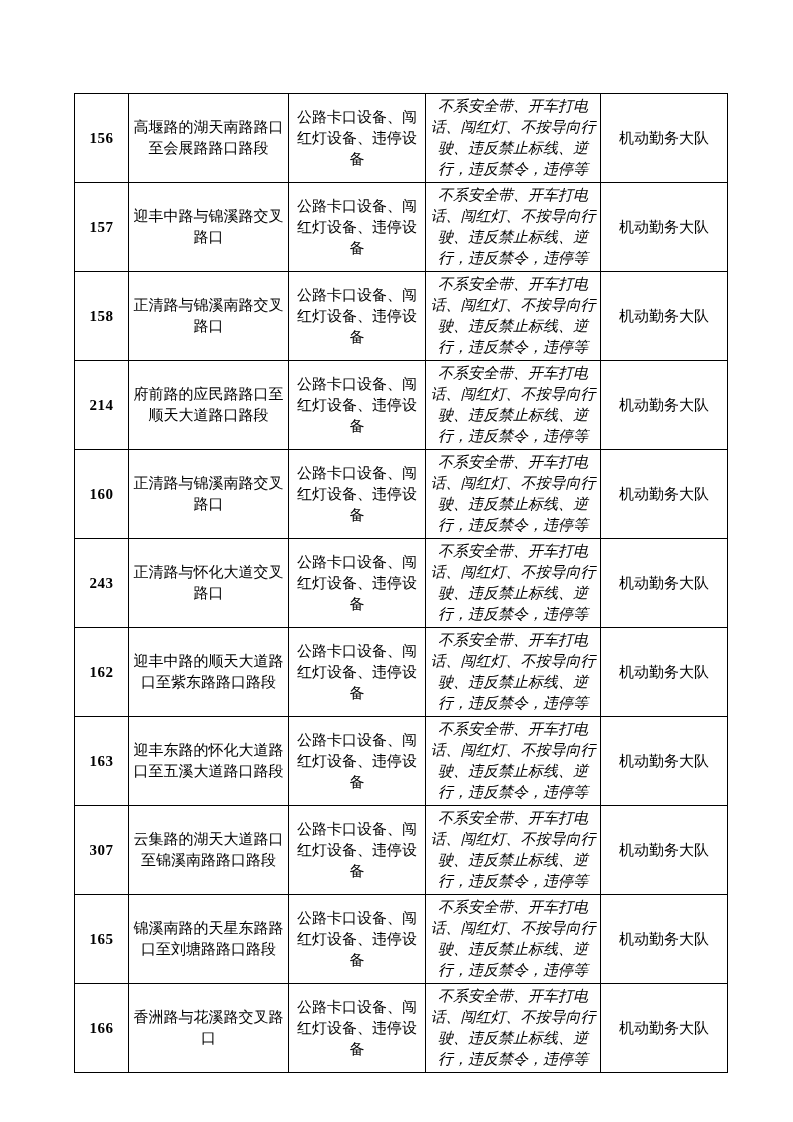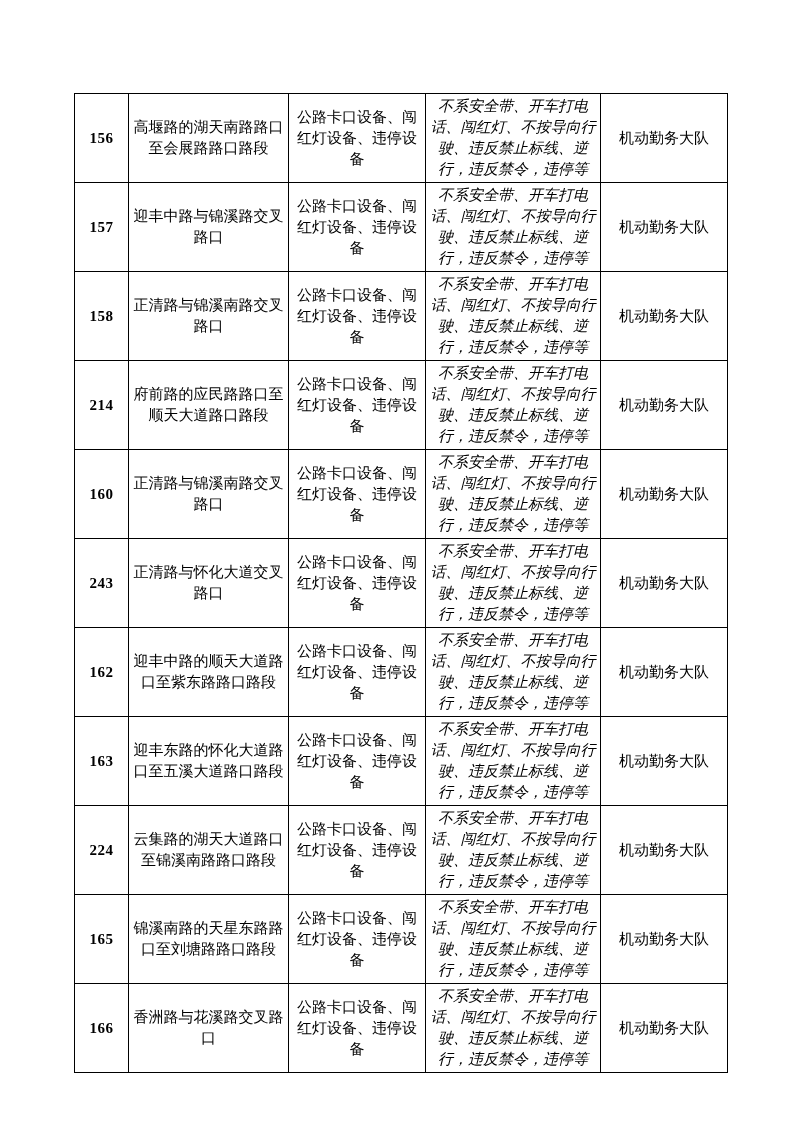--- a/index.html
+++ b/index.html
@@ -129,21 +129,21 @@
 
   <tr>
     <td class="c-num">163</td>
     <td class="c-loc">迎丰东路的怀化大道路口至五溪大道路口路段</td>
     <td class="c-eq">公路卡口设备、闯红灯设备、违停设备</td>
     <td class="c-vio">不系安全带、开车打电话、闯红灯、不按导向行驶、违反禁止标线、逆行，违反禁令，违停等</td>
     <td class="c-dept">机动勤务大队</td>
   </tr>
 
   <tr>
-    <td class="c-num">224</td>
+    <td class="c-num">307</td>
     <td class="c-loc">云集路的湖天大道路口至锦溪南路路口路段</td>
     <td class="c-eq">公路卡口设备、闯红灯设备、违停设备</td>
     <td class="c-vio">不系安全带、开车打电话、闯红灯、不按导向行驶、违反禁止标线、逆行，违反禁令，违停等</td>
     <td class="c-dept">机动勤务大队</td>
   </tr>
 
   <tr>
     <td class="c-num">165</td>
     <td class="c-loc">锦溪南路的天星东路路口至刘塘路路口路段</td>
     <td class="c-eq">公路卡口设备、闯红灯设备、违停设备</td>

